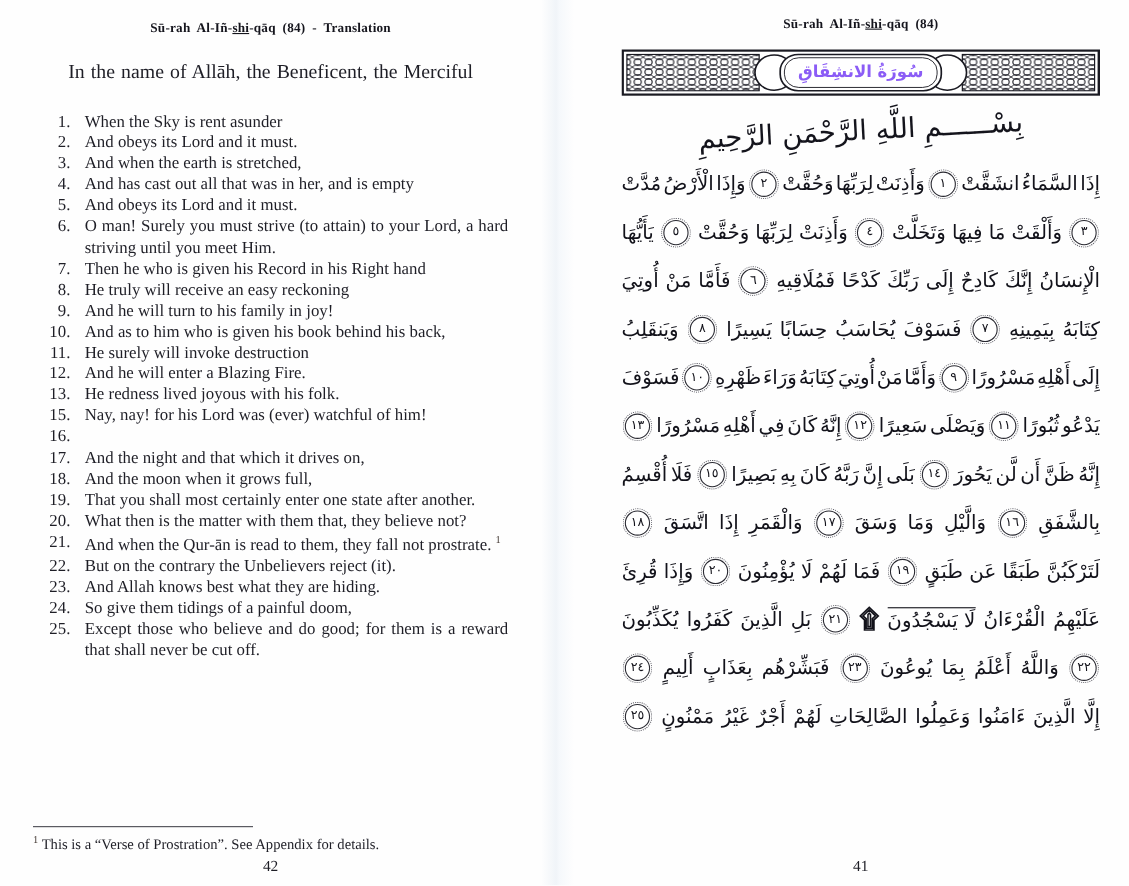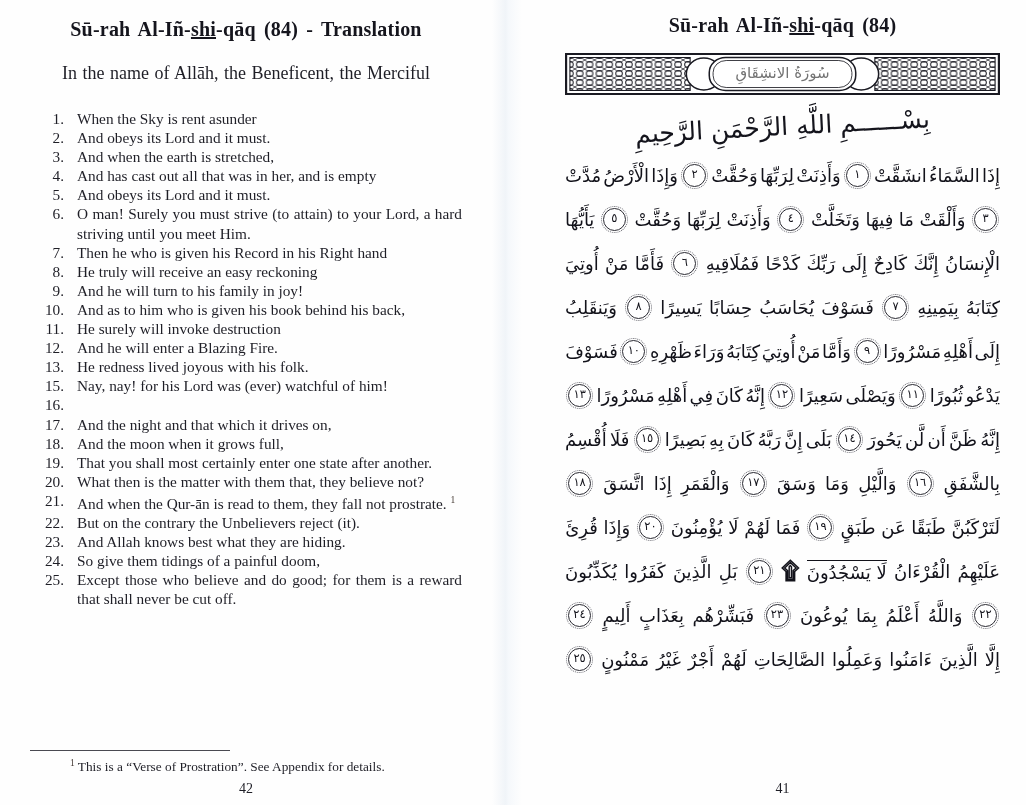--- a/index.html
+++ b/index.html
@@ -10,42 +10,42 @@
   }
   .spread{display:flex;width:100%;height:100%;}
   .page{position:relative;box-sizing:border-box;}
   .page-left{width:500px;padding:18px 38px 0 30px;}
   .page-right{width:526px;padding:14px 26px 0 65px;}
   .crease{
     position:absolute;left:492px;top:0;width:30px;height:100%;pointer-events:none;
     background:linear-gradient(90deg,rgba(255,255,255,0) 0%,rgba(185,205,225,0.20) 45%,rgba(225,235,245,0.30) 55%,rgba(255,255,255,0) 100%);
   }
   .pg-title{
-    text-align:center;font-weight:bold;font-size:20px;letter-spacing:.2px;
+    text-align:center;font-weight:bold;font-size:12px;letter-spacing:.2px;
     word-spacing:3px;color:#15151d;
   }
   .u{text-decoration:underline;}
   .lp-bismillah{text-align:center;margin-top:22px;font-size:18px;word-spacing:1px;}
   .translation-list{margin-top:25px;font-size:15.3px;line-height:19.1px;}
   .verse-row{display:grid;grid-template-columns:34px 1fr;column-gap:13px;}
   .verse-num{text-align:right;}
   .verse-text{text-align:justify;}
   sup.fn-ref{font-size:9.5px;color:#453a35;}
   .footnote-block{position:absolute;left:30px;right:38px;bottom:8px;}
   .footnote-rule{width:200px;height:1px;background:#4a4a52;margin-bottom:7px;}
-  .footnote-text{font-size:13.3px;margin-left:40px;}
+  .footnote-text{font-size:13.3px;}
   .page-num{text-align:center;font-size:14px;margin-top:6px;}
   .rp-page-num{position:absolute;bottom:8px;left:65px;right:26px;text-align:center;font-size:14px;}
 
   .banner{position:relative;margin-top:14px;height:46px;}
   .banner svg{position:absolute;inset:0;width:100%;height:100%;}
   .banner-title{
     position:absolute;inset:0;display:flex;align-items:center;justify-content:center;
-    font-family:"DejaVu Sans", sans-serif;font-size:15px;font-weight:normal;
-    direction:rtl;color:#737373;padding-bottom:2px;
+    font-family:"DejaVu Sans", sans-serif;font-size:15px;font-weight:bold;
+    direction:rtl;color:#8b5cf6;padding-bottom:2px;
   }
   .rp-bismillah{
     text-align:center;margin-top:9px;height:42px;line-height:42px;
     font-family:"DejaVu Sans", sans-serif;font-size:25px;direction:rtl;color:#14141c;
     transform:rotate(-3deg);
   }
   .arabic-text{margin-top:5px;direction:rtl;font-family:"DejaVu Sans", sans-serif;
     font-size:18px;color:#12121a;}
   .arabic-line{display:flex;justify-content:space-between;align-items:center;
     height:44px;overflow:hidden;}

